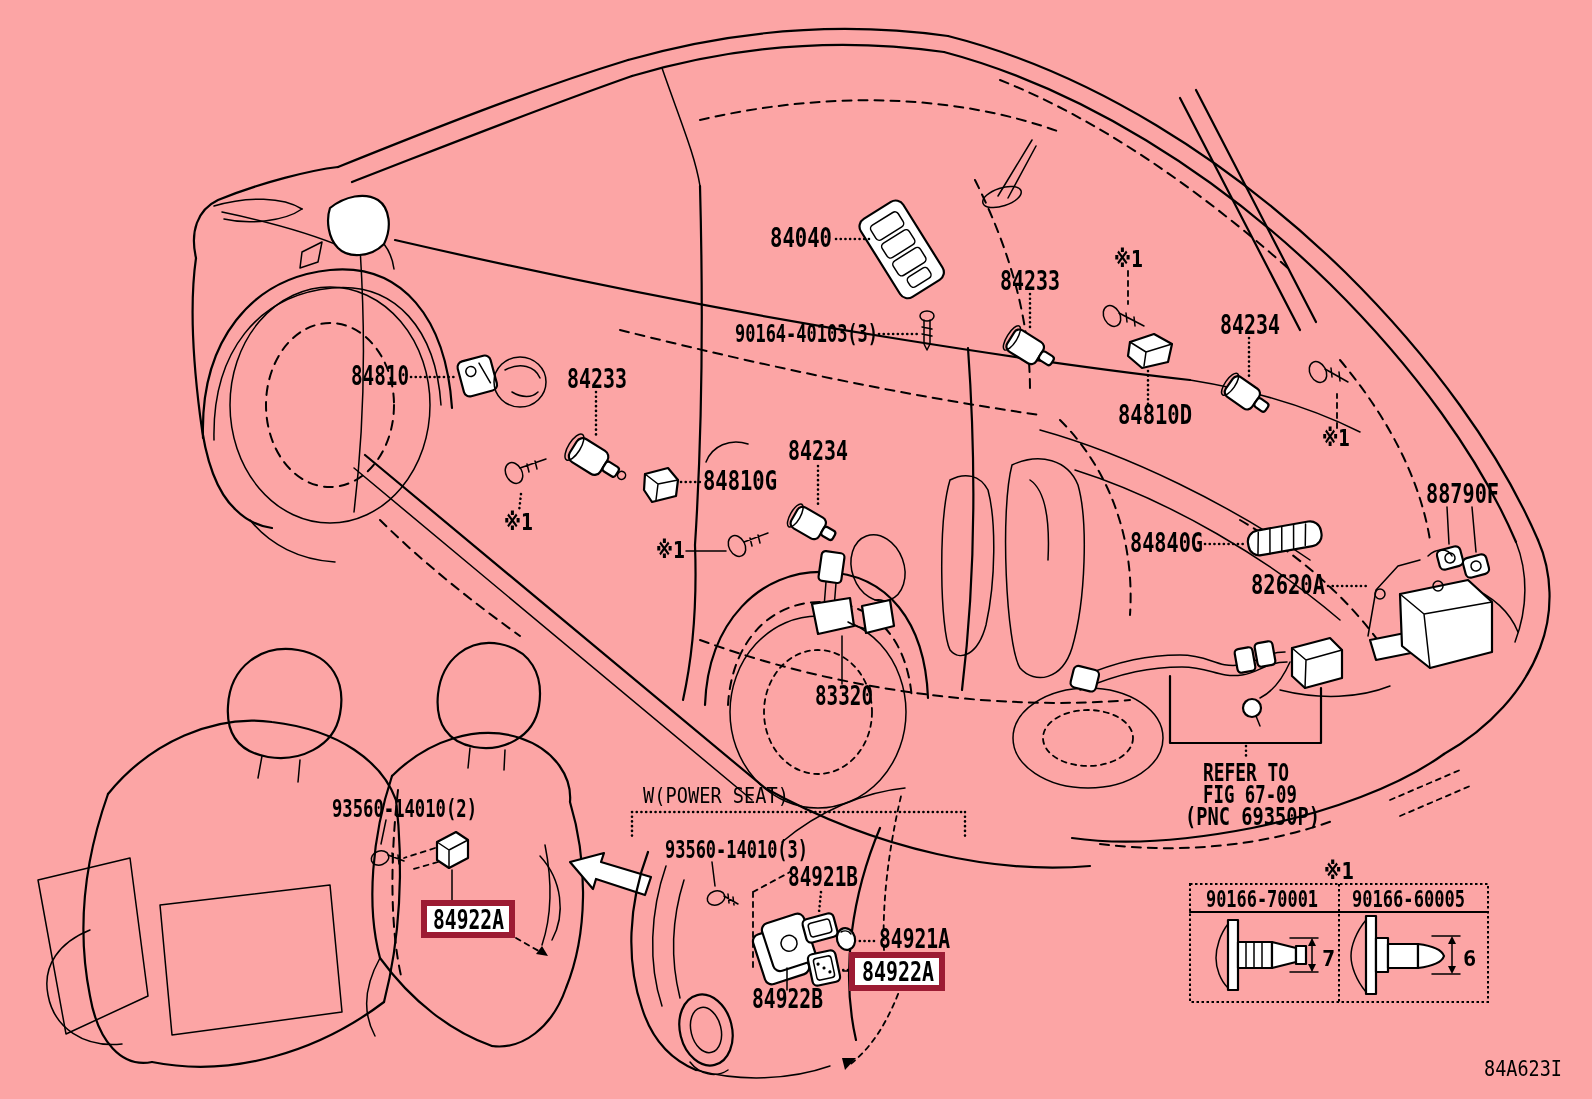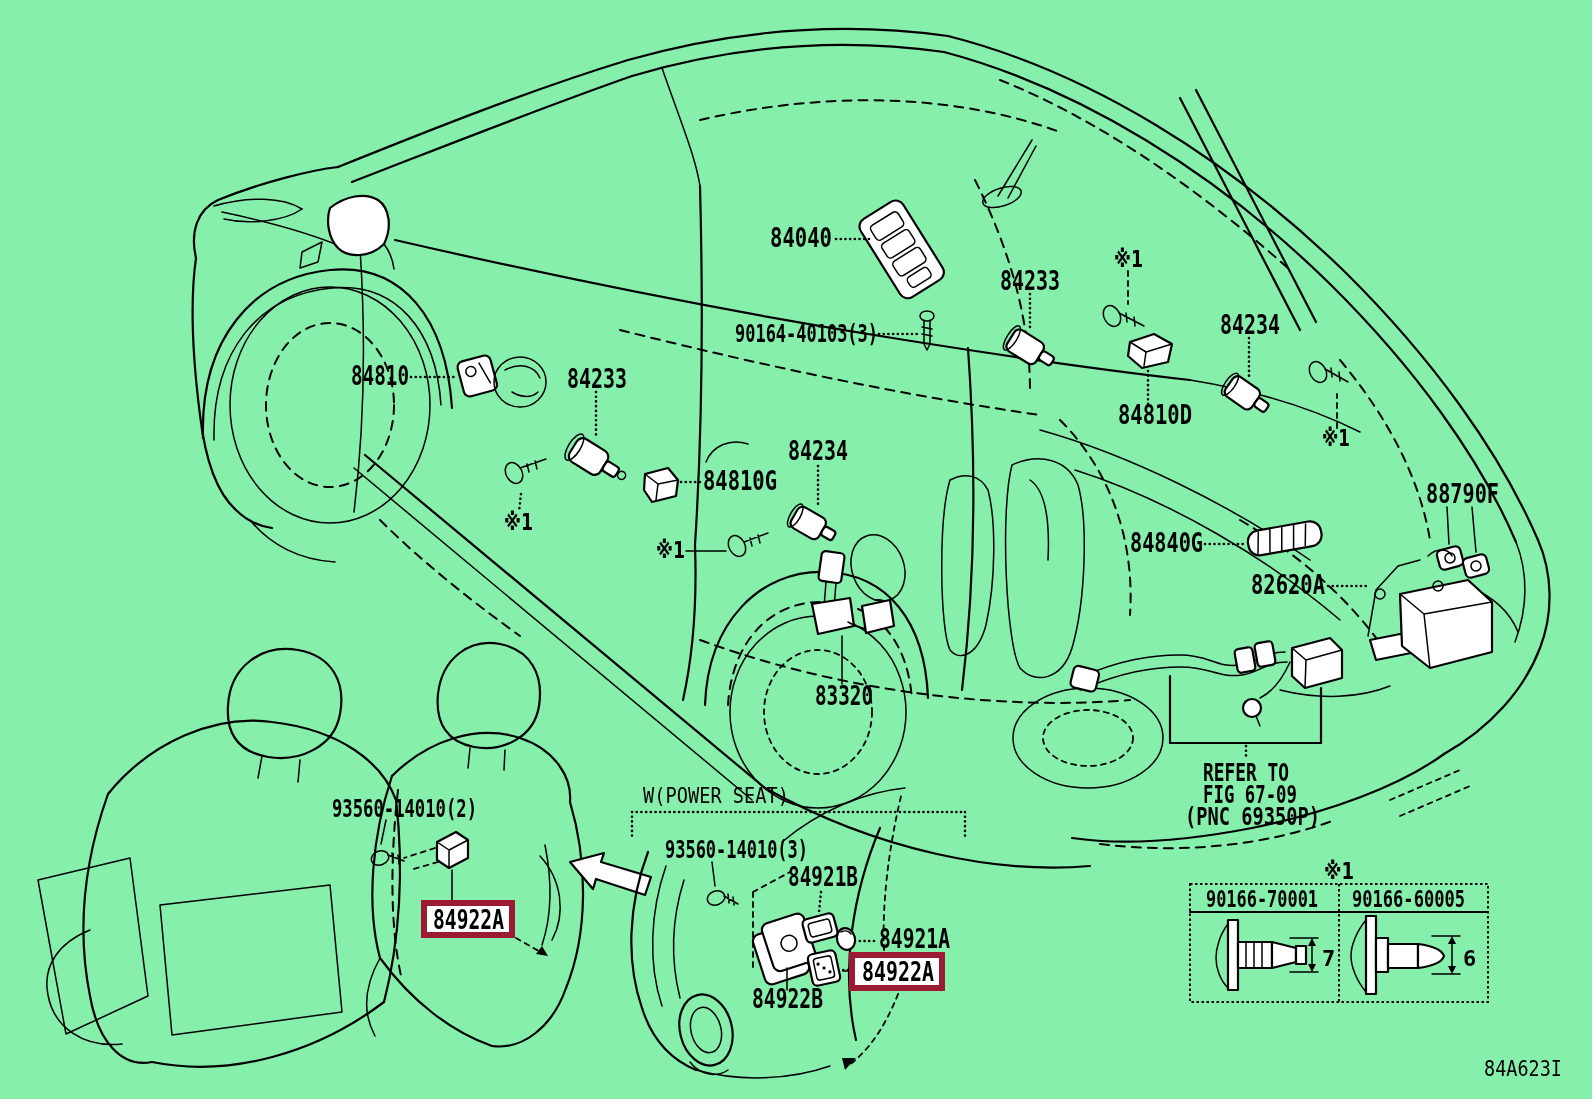--- a/index.html
+++ b/index.html
@@ -1,16 +1,16 @@
 <!DOCTYPE html>
 <html><head>
 <meta charset="utf-8">
 <style>
   html,body{margin:0;padding:0;background:#ffffff;}
-  .stage{position:relative;width:1592px;height:1099px;background:#86efac;overflow:hidden;}
+  .stage{position:relative;width:1592px;height:1099px;background:#fca5a5;overflow:hidden;}
   svg{display:block;}
   
   .ln{fill:none;stroke:#000;stroke-width:2.2;stroke-linecap:round;stroke-linejoin:round;}
   .thin{fill:none;stroke:#000;stroke-width:1.5;stroke-linecap:round;stroke-linejoin:round;}
   .dash{fill:none;stroke:#000;stroke-width:2;stroke-dasharray:9 7;stroke-linecap:round;}
   .dashs{fill:none;stroke:#000;stroke-width:1.8;stroke-dasharray:5 5;stroke-linecap:round;}
   .dot{fill:none;stroke:#000;stroke-width:2.6;stroke-dasharray:0.1 4.6;stroke-linecap:round;}
   .wfill{fill:#fff;stroke:#000;stroke-width:2.2;stroke-linejoin:round;}
   .blk{fill:#000;stroke:none;}
   

